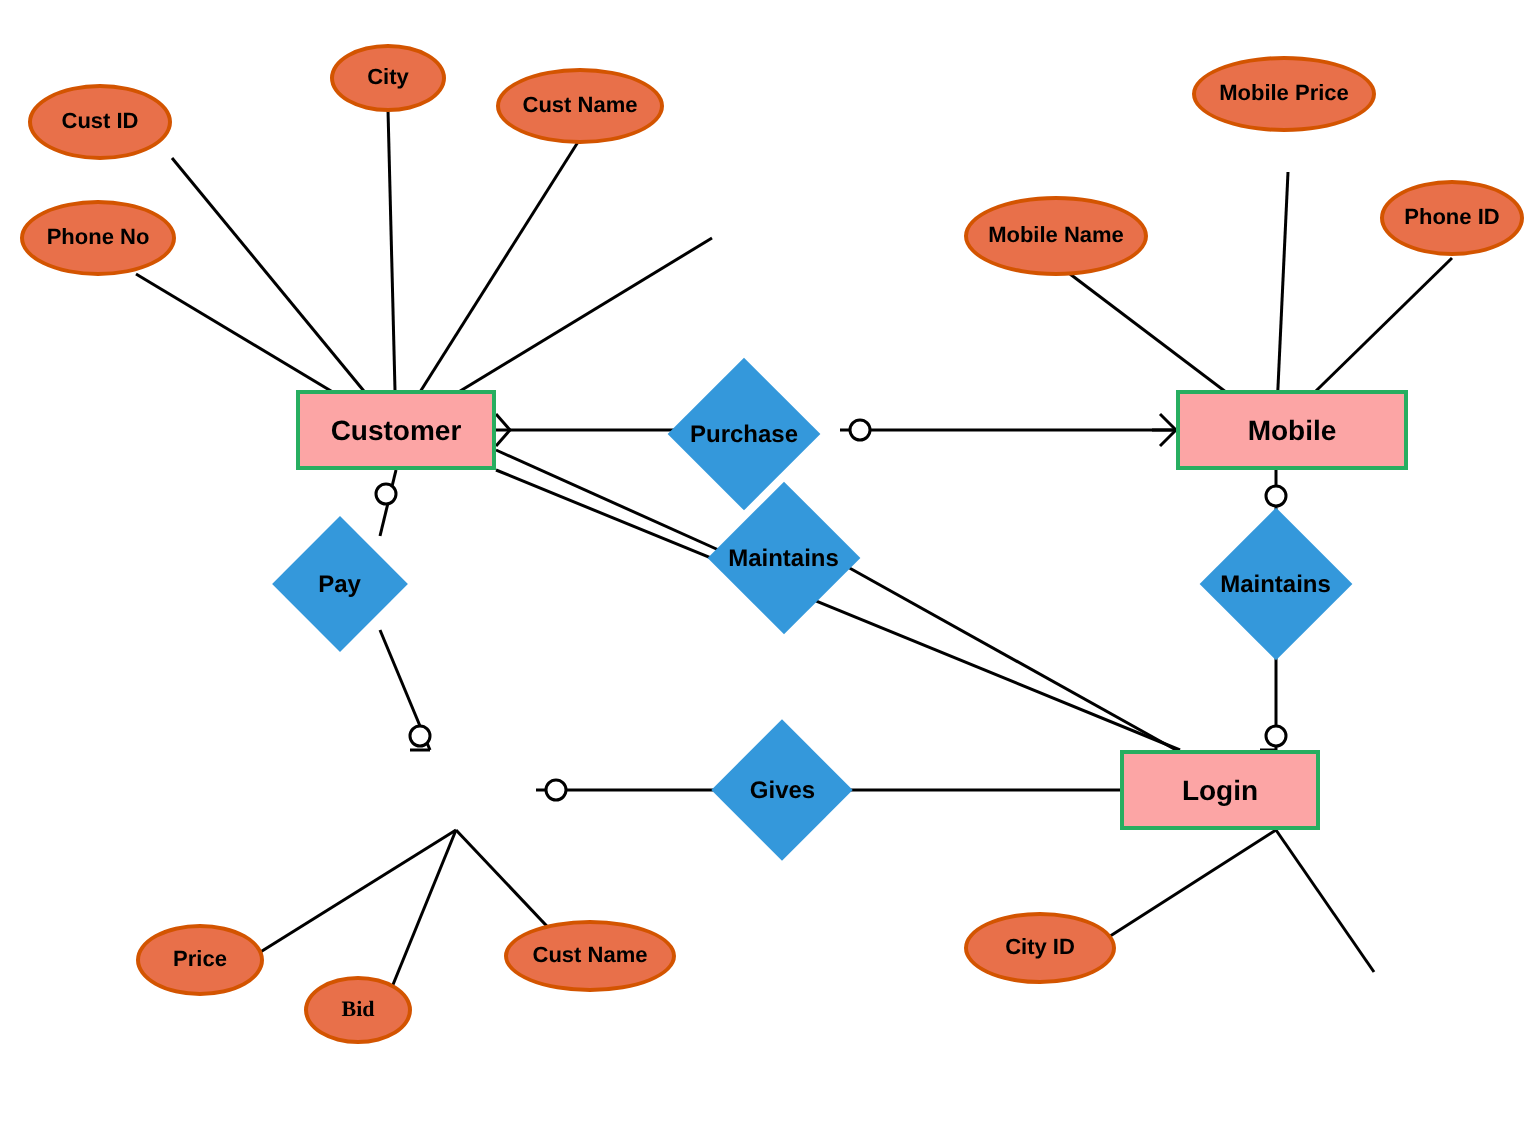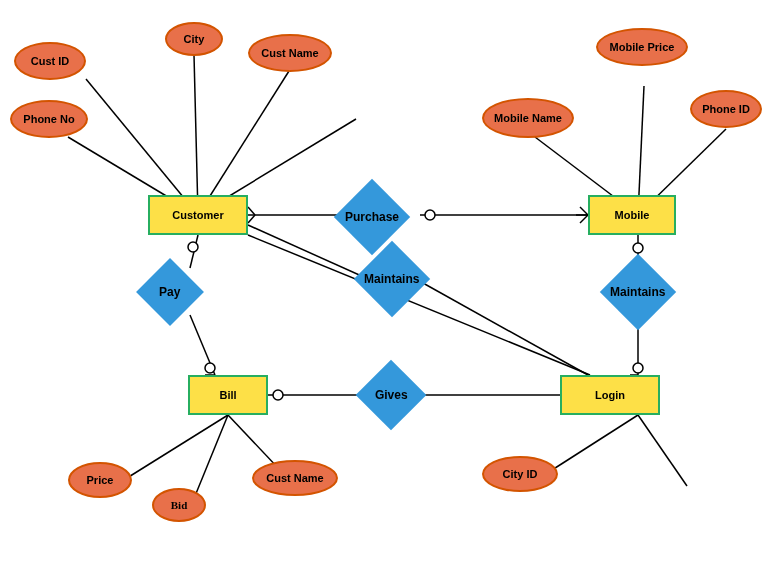--- a/index.html
+++ b/index.html
@@ -1,23 +1,23 @@
 <!DOCTYPE html>
 <html><head>
   <meta charset="utf-8">
   <style>
     * { margin: 0; padding: 0; box-sizing: border-box; }
     body { background: white; width: 768px; height: 565px; overflow: hidden; position: relative; font-family: Arial, sans-serif; }
     .diagram-container { position: relative; width: 768px; height: 565px; }
     .entity {
       position: absolute;
-      background: #fde047;
+      background: #fca5a5;
       border: 2px solid #27ae60;
       color: black;
-      font-size: 11px;
+      font-size: 14px;
       font-weight: bold;
       display: flex;
       align-items: center;
       justify-content: center;
       z-index: 10;
     }
     .relationship {
       position: absolute;
       background: #3498db;
       color: black;
@@ -115,25 +115,22 @@
     <line x1="638" y1="415" x2="527" y2="486" stroke="black" stroke-width="1.5"></line>
     <line x1="638" y1="415" x2="687" y2="486" stroke="black" stroke-width="1.5"></line>
 
     <line x1="248" y1="225" x2="366" y2="278" stroke="black" stroke-width="1.5"></line>
     <line x1="414" y1="278" x2="588" y2="375" stroke="black" stroke-width="1.5"></line>
   </svg>
 
   <div class="entity" style="left:148px; top:195px; width:100px; height:40px;">
     <span>Customer</span>
   </div>
-  <div class="entity" style="left:588px; top:195px; width:88px; height:40px;">
+  <div class="entity" style="left:588px; top:195px; width:116px; height:40px;">
     <span>Mobile</span>
-  </div>
-  <div class="entity" style="left:188px; top:375px; width:80px; height:40px;">
-    <span>Bill</span>
   </div>
   <div class="entity" style="left:560px; top:375px; width:100px; height:40px;">
     <span>Login</span>
   </div>
 
   <div class="relationship" style="left:345px; top:190px; width:54px; height:54px;">
     <span>Purchase</span>
   </div>
   <div class="relationship" style="left:146px; top:268px; width:48px; height:48px;">
     <span>Pay</span>

